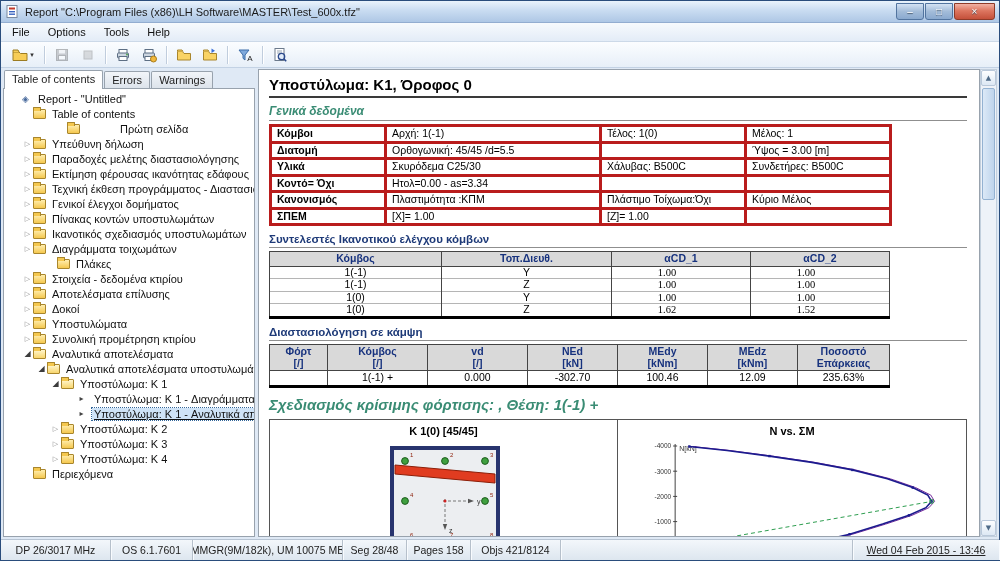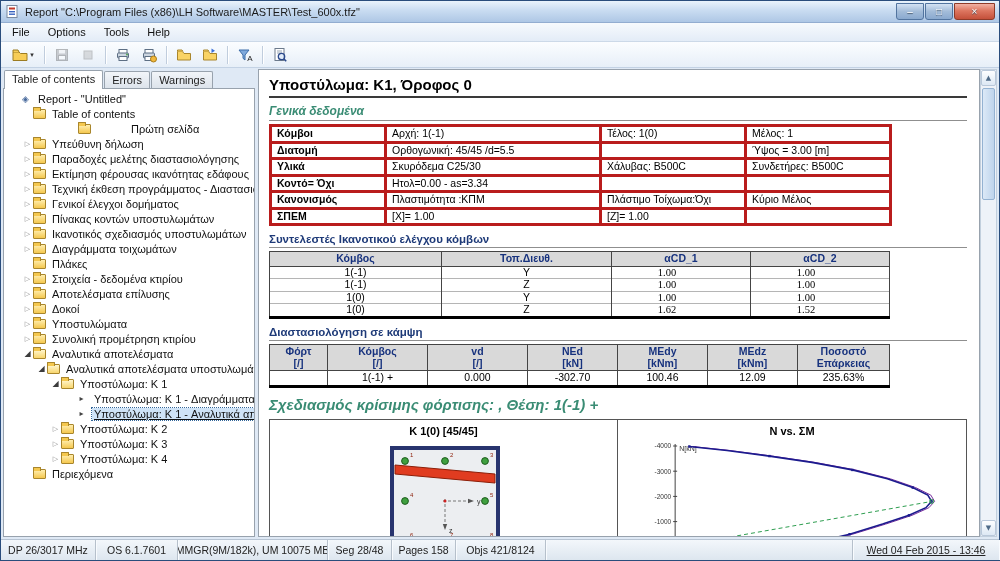--- a/index.html
+++ b/index.html
@@ -87,21 +87,21 @@
     background:linear-gradient(#fdfeff,#dde8f4);border:1px solid #b9c8da;border-radius:2px;}
   .vtrack{flex:1;position:relative;}
   .vthumb{position:absolute;left:1px;right:1px;top:2px;height:112px;
     background:linear-gradient(90deg,#dce9f7,#bed4ec);border:1px solid #94b2d2;border-radius:2px;}
 
   
   .statusbar{height:21px;flex:0 0 21px;display:flex;align-items:stretch;font-size:10.5px;color:#222;
     background:linear-gradient(#f3f7fb,#dde6ef);border-top:1px solid #b7c4d3;}
   .scell{display:flex;align-items:center;justify-content:center;border-right:1px solid #b6c0cb;
     box-shadow:1px 0 0 #f8fbfe;padding:0 4px;white-space:nowrap;overflow:hidden;}
-  .w1{width:95px}.w2{width:82px}.w3{width:150px}.w4{width:64px}.w5{width:64px}.w6{width:90px}
+  .w1{width:110px}.w2{width:82px}.w3{width:150px}.w4{width:64px}.w5{width:64px}.w6{width:90px}
   .wfill{flex:1;border-right:1px solid #b6c0cb;}
   .w8{width:146px;border-right:none;text-decoration:underline;}
 </style>
 </head>
 <body style="--teal_heading: #3a8c74; --navy_heading: #1e3a78; --table_header_text: #17327e; --curve_navy: #1b1b8e; --curve_purple: #7a2f9e; --zone_red: #e03c20; --rebar_green: #3fa03f; --dashed_green: #2e9e50;">
 
 <div class="window">
 
   <div class="titlebar">
     <span class="app-icon">
@@ -225,21 +225,21 @@
           <div class="tree-row" style="padding-left: 4px;">
             <span class="expander none"></span>
             <span class="ticon ticon-report">◈</span>
             <span class="tlabel">Report - "Untitled"</span>
           </div>
           <div class="tree-row" style="padding-left: 18px;">
             <span class="expander none"></span>
             <span class="ticon ticon-folder"></span>
             <span class="tlabel">Table of contents</span>
           </div>
-          <div class="tree-row" style="padding-left: 29px; gap: 34px;">
+          <div class="tree-row" style="padding-left: 18px; gap: 34px;">
             <span class="expander none"></span>
             <span class="ticon ticon-folder"></span>
             <span class="tlabel">Πρώτη σελίδα</span>
           </div>
           <div class="tree-row" style="padding-left: 18px;">
             <span class="expander collapsed">▷</span>
             <span class="ticon ticon-folder"></span>
             <span class="tlabel">Υπεύθυνη δήλωση</span>
           </div>
           <div class="tree-row" style="padding-left: 18px;">
@@ -270,21 +270,21 @@
           <div class="tree-row" style="padding-left: 18px;">
             <span class="expander collapsed">▷</span>
             <span class="ticon ticon-folder"></span>
             <span class="tlabel">Ικανοτικός σχεδιασμός υποστυλωμάτων</span>
           </div>
           <div class="tree-row" style="padding-left: 18px;">
             <span class="expander collapsed">▷</span>
             <span class="ticon ticon-folder"></span>
             <span class="tlabel">Διαγράμματα τοιχωμάτων</span>
           </div>
-          <div class="tree-row" style="padding-left: 18px;">
+          <div class="tree-row" style="padding-left: 18px; margin-left: 24px;">
             <span class="expander none"></span>
             <span class="ticon ticon-folder"></span>
             <span class="tlabel">Πλάκες</span>
           </div>
           <div class="tree-row" style="padding-left: 18px;">
             <span class="expander collapsed">▷</span>
             <span class="ticon ticon-folder"></span>
             <span class="tlabel">Στοιχεία - δεδομένα κτιρίου</span>
           </div>
           <div class="tree-row" style="padding-left: 18px;">

